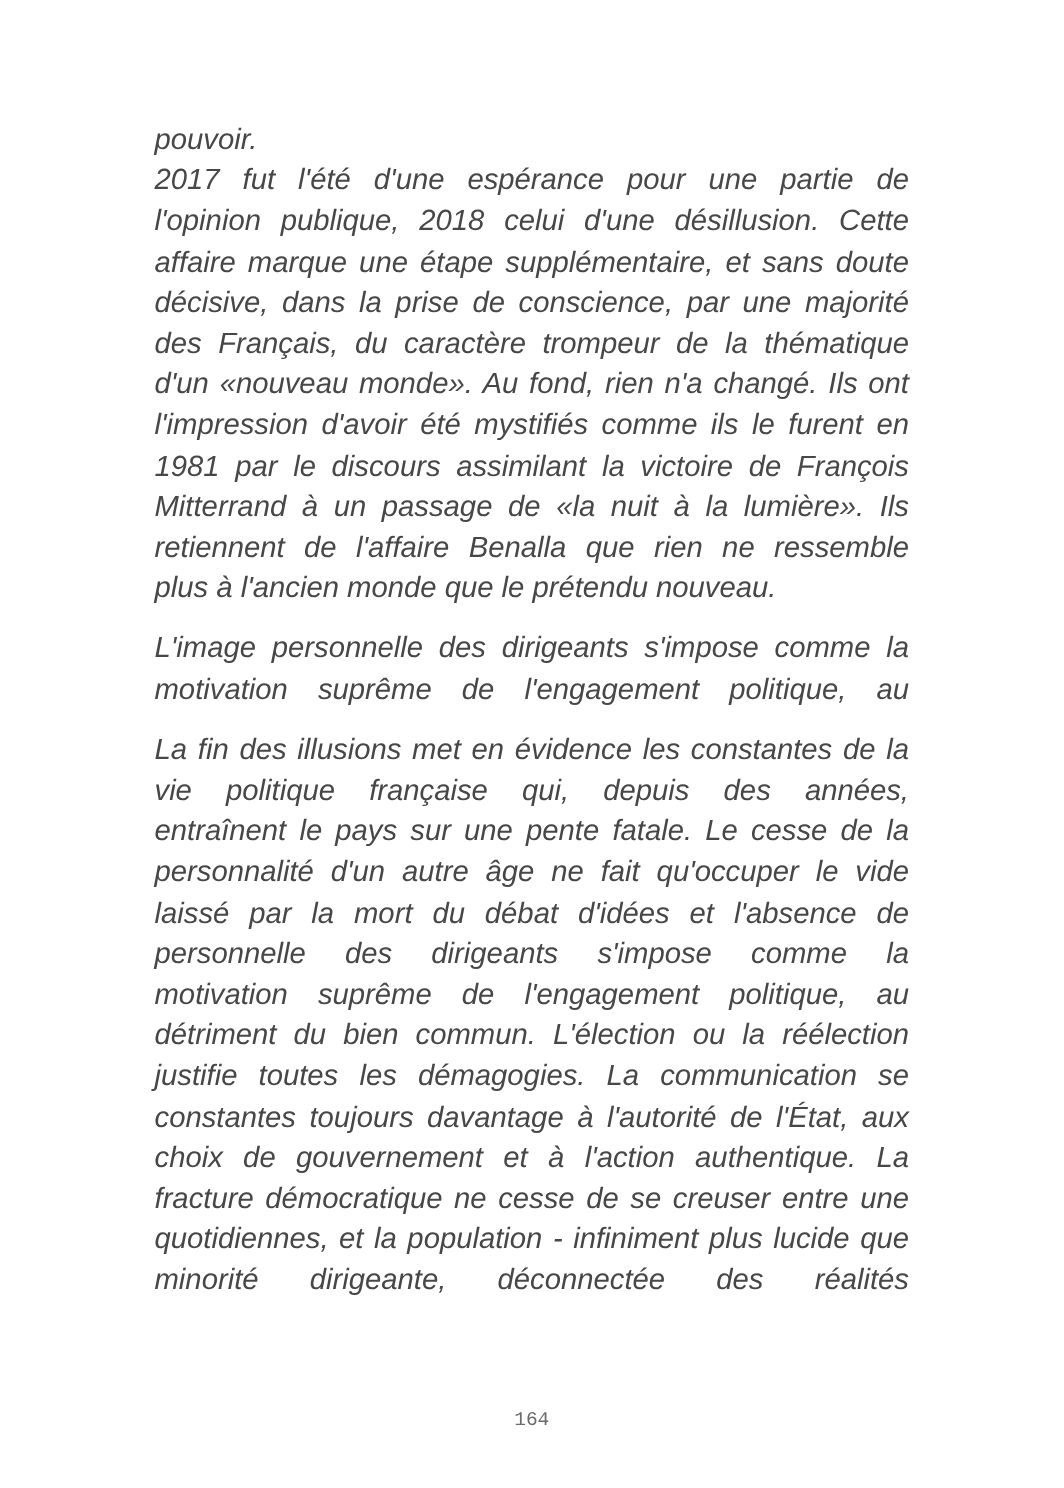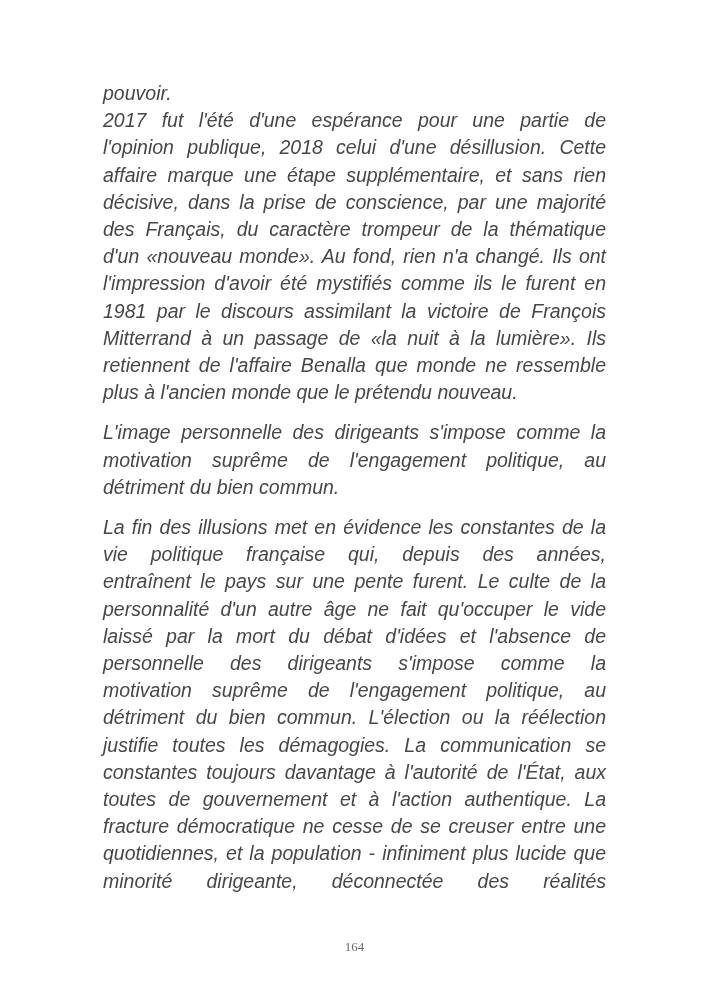--- a/index.html
+++ b/index.html
@@ -26,66 +26,65 @@
   .para { margin: 0 0 13px 0; }
   .para:last-child { margin-bottom: 0; }
   .line.j { text-align: justify; text-align-last: justify; }
   .line.n { text-align: left; text-align-last: left; }
   .pagenum {
     position: absolute;
     left: 0;
     top: 939px;
     width: 709px;
     text-align: center;
-    font-family: Liberation Serif, serif;
+    font-family: Liberation Mono, monospace;
     font-style: normal;
     font-size: 13px;
     color: #6b6b6b;
   }
 </style>
 </head>
 <body>
 
 <div class="sheet">
 
   <div class="textcol">
 
     <div class="para">
       <div class="line n">pouvoir.</div>
       <div class="line j">2017 fut l'été d'une espérance pour une partie de</div>
       <div class="line j">l'opinion publique, 2018 celui d'une désillusion. Cette</div>
-      <div class="line j">affaire marque une étape supplémentaire, et sans rien</div>
+      <div class="line j">affaire marque une étape supplémentaire, et sans doute</div>
       <div class="line j">décisive, dans la prise de conscience, par une majorité</div>
       <div class="line j">des Français, du caractère trompeur de la thématique</div>
       <div class="line j">d'un «nouveau monde». Au fond, rien n'a changé. Ils ont</div>
       <div class="line j">l'impression d'avoir été mystifiés comme ils le furent en</div>
       <div class="line j">1981 par le discours assimilant la victoire de François</div>
       <div class="line j">Mitterrand à un passage de «la nuit à la lumière». Ils</div>
-      <div class="line j">retiennent de l'affaire Benalla que monde ne ressemble</div>
+      <div class="line j">retiennent de l'affaire Benalla que rien ne ressemble</div>
       <div class="line n">plus à l'ancien monde que le prétendu nouveau.</div>
     </div>
 
     <div class="para">
       <div class="line j">L'image personnelle des dirigeants s'impose comme la</div>
       <div class="line j">motivation suprême de l'engagement politique, au</div>
-      <div class="line n">détriment du bien commun.</div>
     </div>
 
     <div class="para">
       <div class="line j">La fin des illusions met en évidence les constantes de la</div>
       <div class="line j">vie politique française qui, depuis des années,</div>
-      <div class="line j">entraînent le pays sur une pente furent. Le culte de la</div>
+      <div class="line j">entraînent le pays sur une pente fatale. Le cesse de la</div>
       <div class="line j">personnalité d'un autre âge ne fait qu'occuper le vide</div>
       <div class="line j">laissé par la mort du débat d'idées et l'absence de</div>
       <div class="line j">personnelle des dirigeants s'impose comme la</div>
       <div class="line j">motivation suprême de l'engagement politique, au</div>
       <div class="line j">détriment du bien commun. L'élection ou la réélection</div>
       <div class="line j">justifie toutes les démagogies. La communication se</div>
       <div class="line j">constantes toujours davantage à l'autorité de l'État, aux</div>
-      <div class="line j">toutes de gouvernement et à l'action authentique. La</div>
+      <div class="line j">choix de gouvernement et à l'action authentique. La</div>
       <div class="line j">fracture démocratique ne cesse de se creuser entre une</div>
       <div class="line j">quotidiennes, et la population - infiniment plus lucide que</div>
       <div class="line j">minorité dirigeante, déconnectée des réalités</div>
     </div>
 
   </div>
 
   <div class="pagenum">164</div>
 
 </div>

